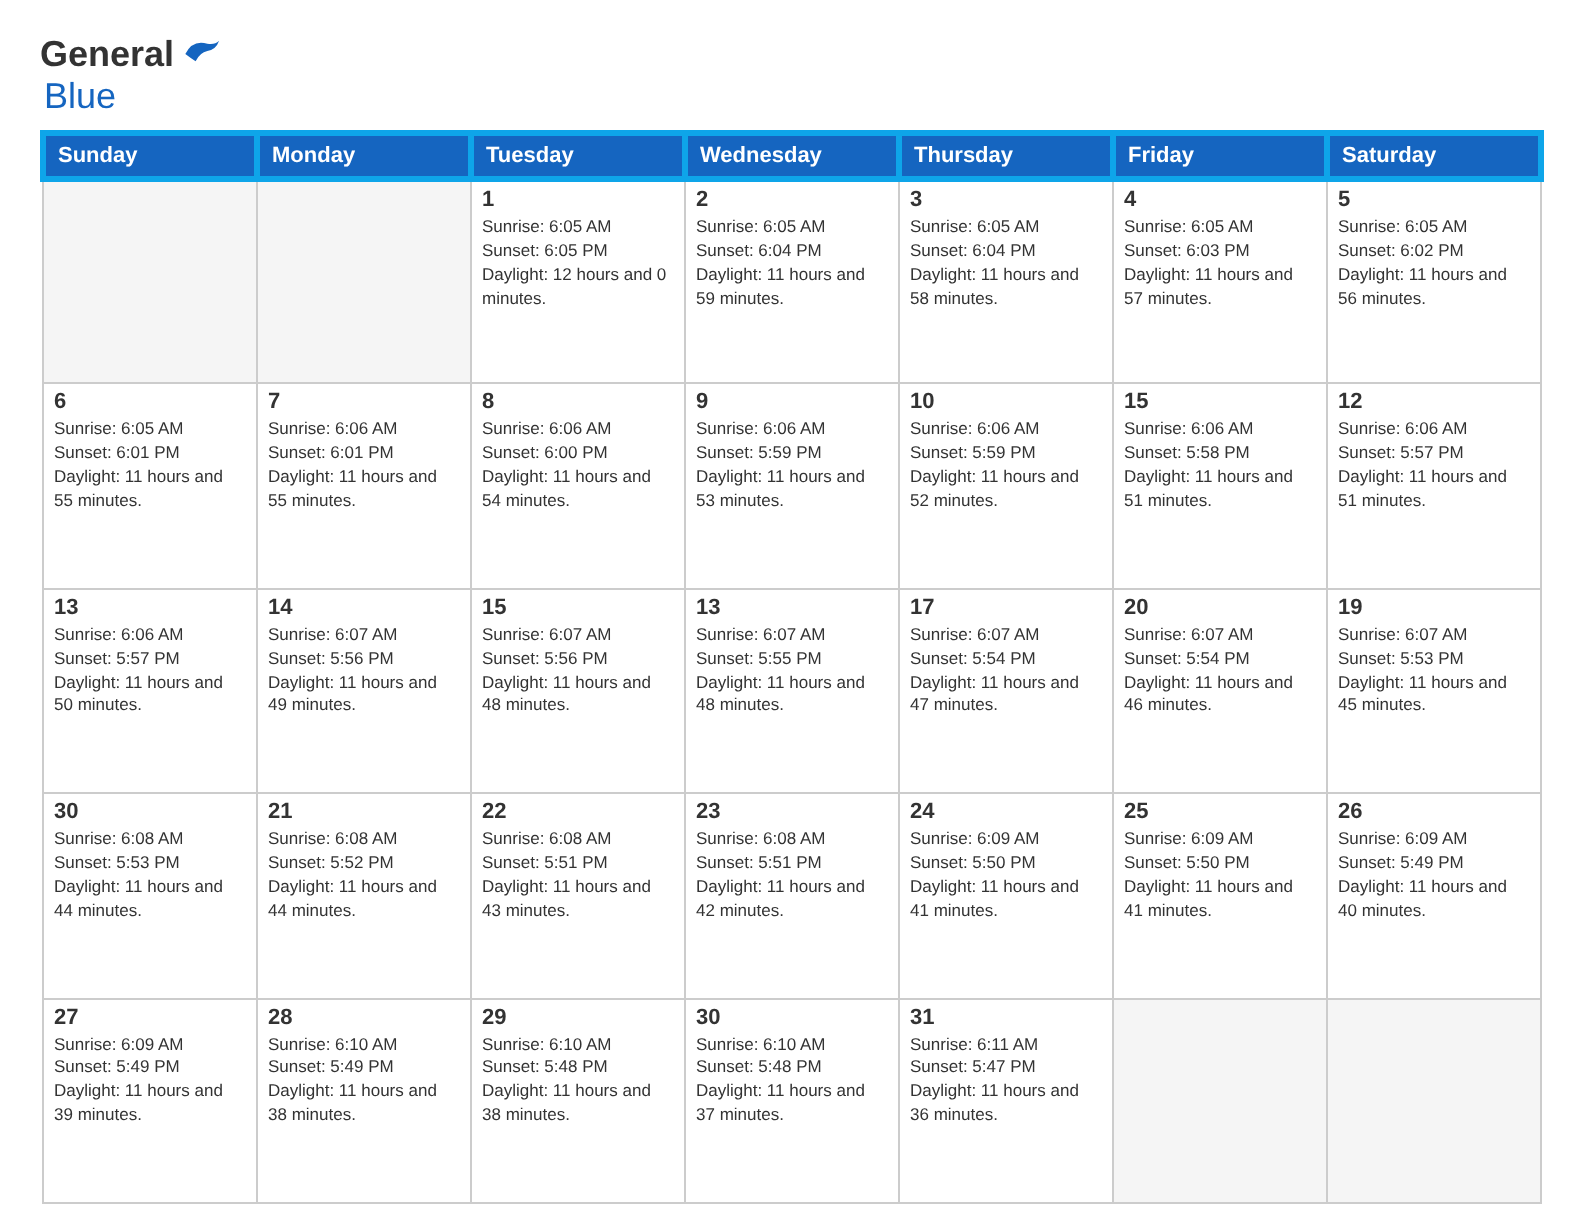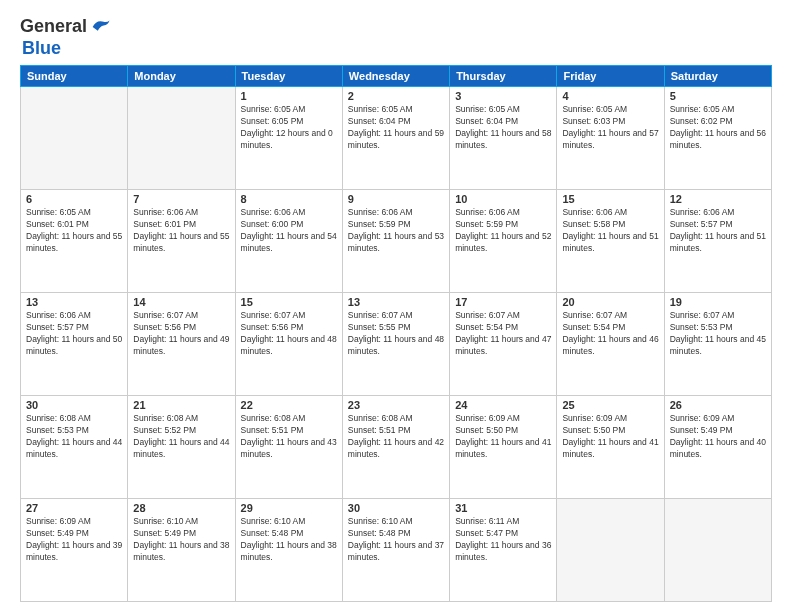--- a/index.html
+++ b/index.html
@@ -23,21 +23,21 @@
       align-items: flex-start;
       margin-bottom: 6px;
     }
     .logo {
       display: flex;
       flex-direction: column;
       align-items: flex-start;
     }
     .logo-text {
       display: flex;
-      align-items: flex-start;
+      align-items: center;
       font-size: 18px;
       font-weight: bold;
       color: #333;
     }
     .logo-general { color: #333; }
     .logo-bird {
       width: 22px;
       height: 22px;
       margin-left: 2px;
     }
@@ -59,21 +59,21 @@
       border-collapse: collapse;
       flex: 1;
     }
     .calendar-table thead tr th {
       background-color: #1565c0;
       color: #fff;
       font-size: 11px;
       font-weight: bold;
       padding: 4px 6px;
       text-align: left;
-      border: 1px solid #0ea5e9;
+      border: 3px solid #0ea5e9;
     }
     .calendar-table tbody tr td {
       vertical-align: top;
       padding: 3px 5px;
       border: 1px solid #ccc;
       font-size: 9px;
       color: #333;
       width: calc(100%/7);
       height: 80px;
       background: #fff;
@@ -99,21 +99,21 @@
 <div class="page">
   <div class="header">
     <div class="logo">
       <div class="logo-text">
         <span class="logo-general">General</span>
         <svg class="logo-bird" viewBox="0 0 30 30">
           <path d="M 5 15 Q 10 5 20 8 Q 25 9 28 6 Q 26 12 20 13 Q 15 14 12 20 Q 9 18 5 15 Z" fill="#1565c0"></path>
         </svg>
       </div>
       <div style="display:flex; align-items:center;">
-        <span style="color:#1565c0; font-size:18px; font-weight:bold; margin-left: 2px;">Blue</span>
+        <span style="color:#1565c0; font-size:18px; font-weight:normal; margin-left: 2px;">Blue</span>
       </div>
     </div>
   </div>
 
   <table class="calendar-table">
     <thead>
       <tr id="days-header-row">
           <th>Sunday</th>
           <th>Monday</th>
           <th>Tuesday</th>

